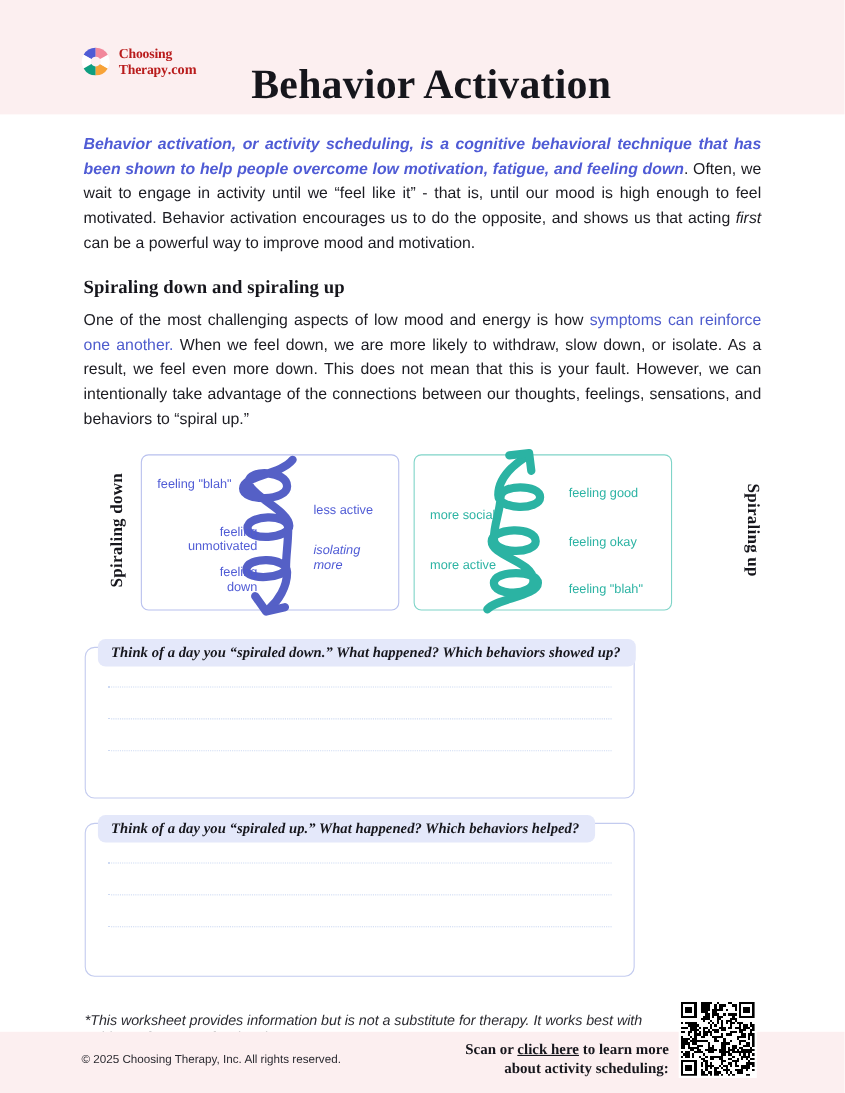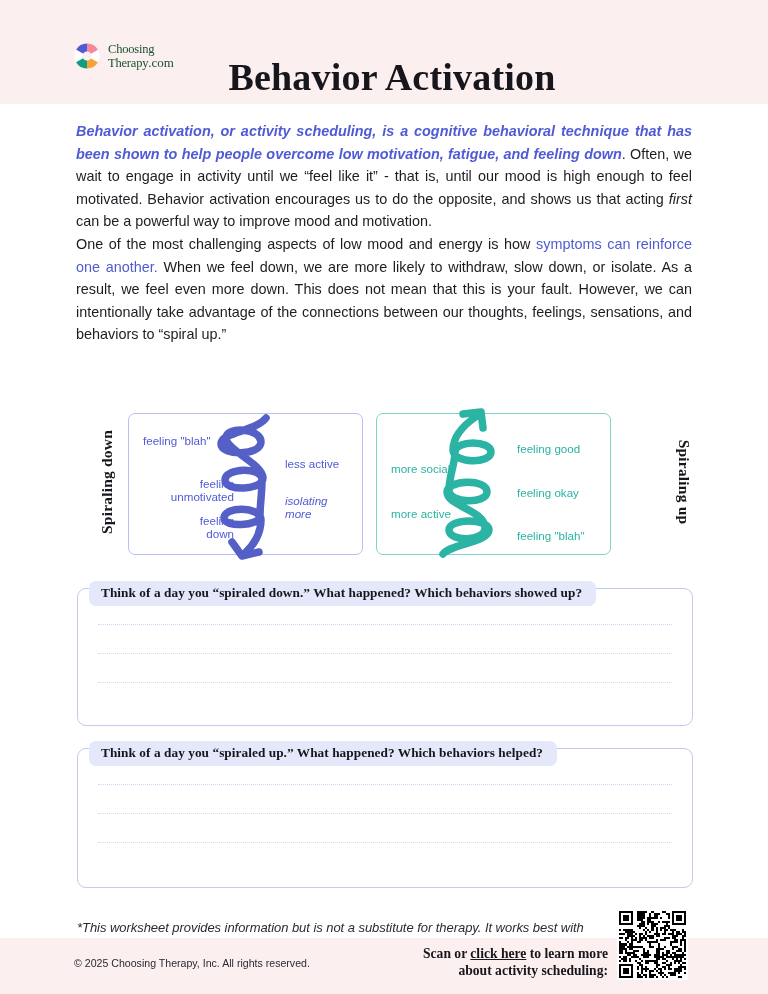--- a/index.html
+++ b/index.html
@@ -22,24 +22,24 @@
     width: 768px; height: 104px;
     background: #fceff0;
   }
   .logo-wrap {
     position: absolute; left: 72px; top: 41px;
     display: flex; align-items: center; gap: 6px;
   }
   .logo-mark { width: 30px; height: 30px; display: block; }
   .logo-text {
     font-family: "Liberation Serif", serif;
-    color: #14532d;
+    color: #b91c1c;
     line-height: 1.02;
     font-size: 12.5px;
-    font-weight: 400;
+    font-weight: 700;
     letter-spacing: -0.2px;
   }
   .logo-text .dotcom { font-size: 13px; letter-spacing: 0; }
   .page-title {
     position: absolute; left: 0; top: 30px;
     width: 768px;
     text-align: center;
     font-family: "Liberation Serif", serif;
     font-weight: 700;
     font-size: 38px;
@@ -121,24 +121,25 @@
     font-size: 11.6px;
     line-height: 13px;
     white-space: pre-line;
   }
   .dlabel.blue { color: #4f5bd5; }
   .dlabel.teal { color: #2bb3a3; }
 
   
   .answer-box {
     position: absolute;
-    left: 77px; width: 616px;
+    left: 77px; width: 500px;
     border: 1.5px solid #c3cbef;
     border-radius: 9px;
     background: #ffffff;
+    font-style: italic;
   }
   .answer-box.one { top: 588px; height: 138px; }
   .answer-box.two { top: 748px; height: 140px; }
   .prompt-pill {
     position: absolute;
     left: 11px; top: -8px;
     background: #e4e8fa;
     border-radius: 7px;
     padding: 4px 14px 5px 12px;
     font-family: "Liberation Serif", serif;
@@ -224,20 +225,21 @@
       <span>Therapy</span><span class="dotcom">.com</span>
     </span>
   </div>
 
   <h1 class="page-title">Behavior Activation</h1>
 
   <div class="body-col">
 
     <p class="para"><span class="accent">Behavior activation, or activity scheduling, is a cognitive behavioral technique that has been shown to help people overcome low motivation, fatigue, and feeling down</span><span>. Often, we wait to engage in activity until we “feel like it” - that is, until our mood is high enough to feel motivated. Behavior activation encourages us to do the opposite, and shows us that acting </span><span class="ital">first</span><span> can be a powerful way to improve mood and motivation.</span></p>
 
+    <h2 class="subhead">Spiraling down and spiraling up</h2>
 
     <p class="para"><span>One of the most challenging aspects of low mood and energy is how </span><span class="accent-light">symptoms can reinforce one another.</span><span> When we feel down, we are more likely to withdraw, slow down, or isolate. As a result, we feel even more down. This does not mean that this is your fault. However, we can intentionally take advantage of the connections between our thoughts, feelings, sensations, and behaviors to “spiral up.”</span></p>
 
   </div>
 
   <div class="diagram">
 
     <div class="vlabel down">Spiraling down</div>
 
     <div class="spiral-box left">

